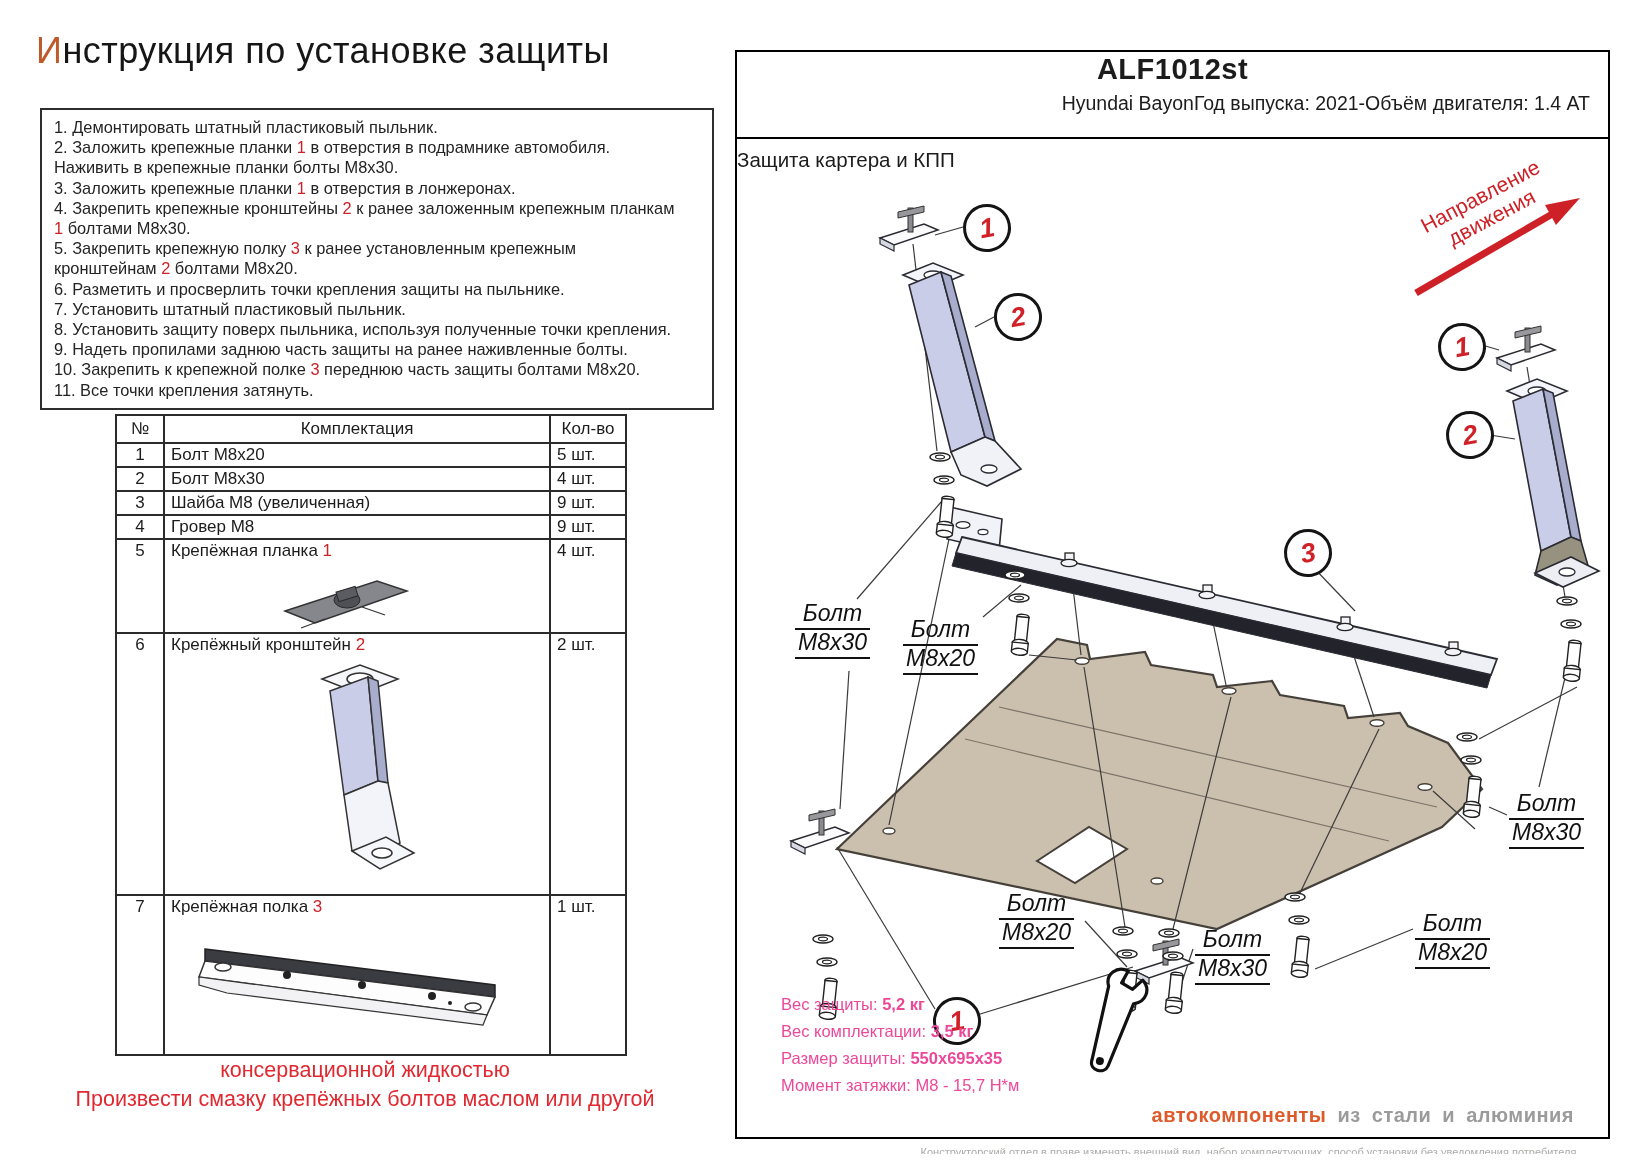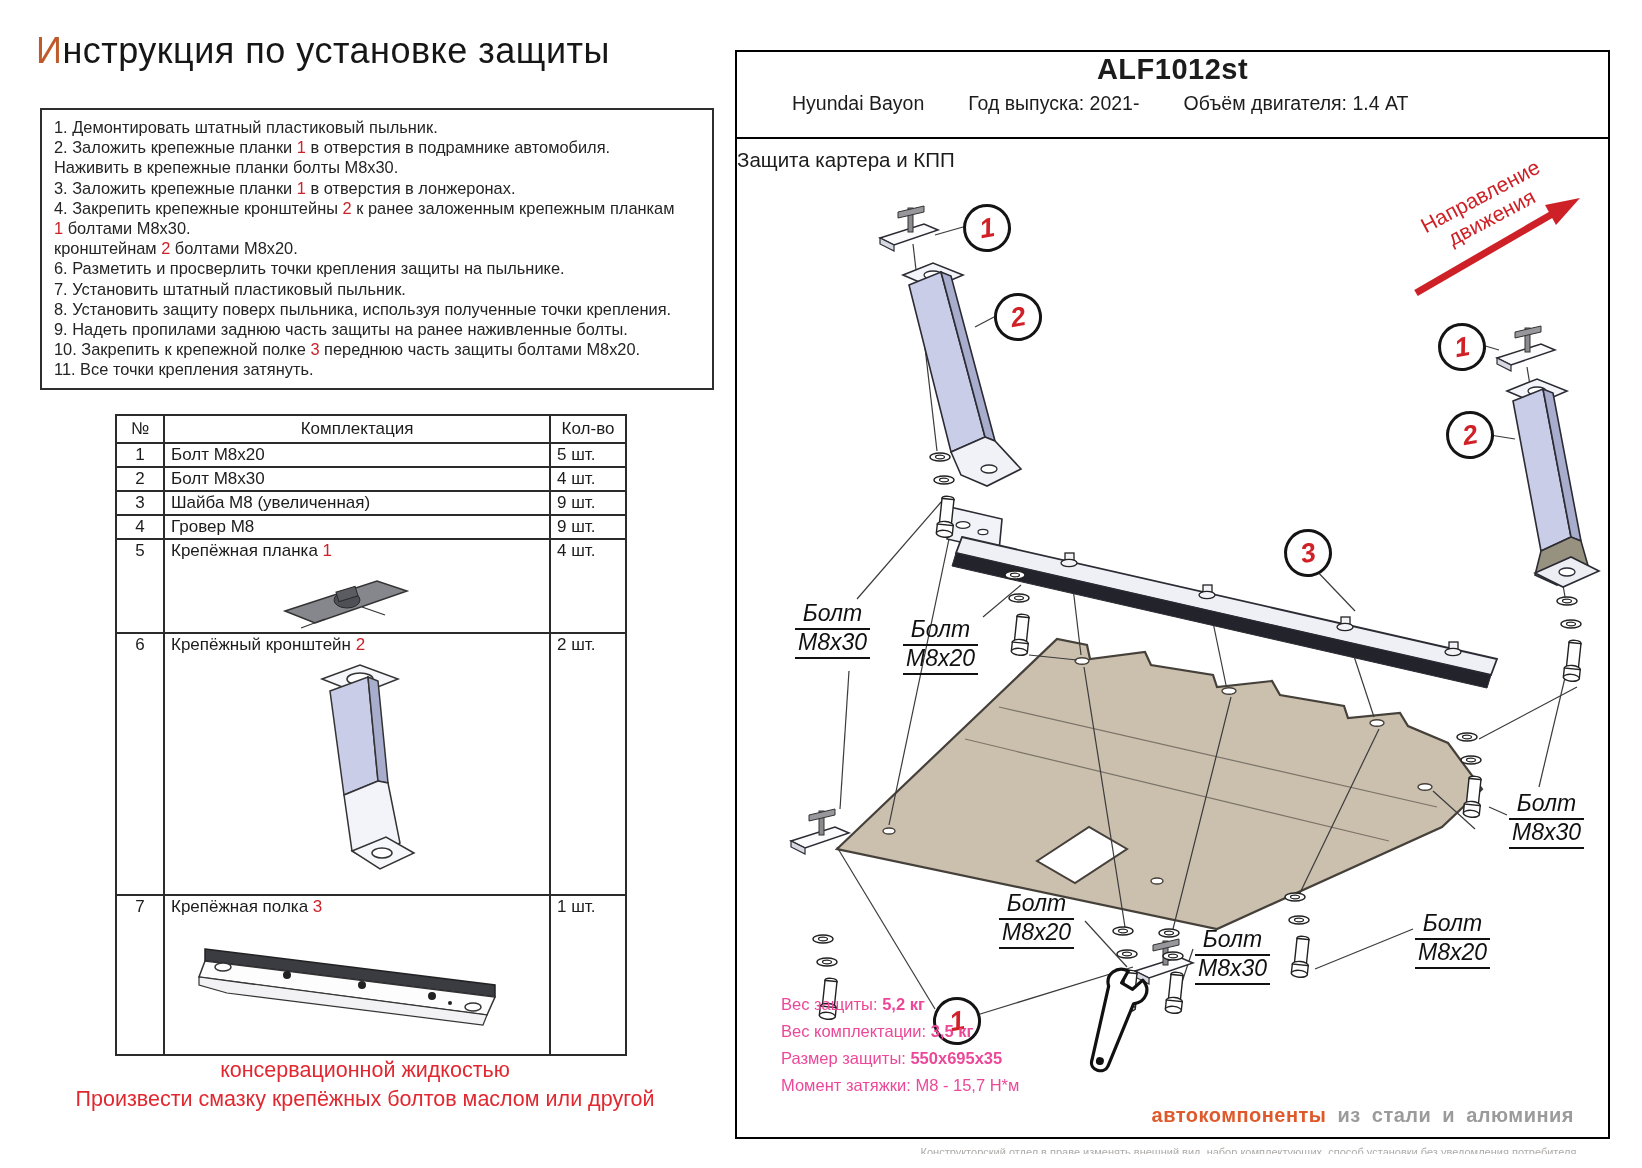--- a/index.html
+++ b/index.html
@@ -18,21 +18,21 @@
   .col-num{width:34px;text-align:center !important;}
   .col-name{width:372px;}
   .col-qty{width:62px;}
   .part-img{display:block;margin:6px auto 2px;}
   .grease{position:absolute;left:20px;top:1056px;width:690px;text-align:center;color:#e1272f;
           font-size:21.5px;line-height:29px;}
   
   .right-col{position:absolute;left:735px;top:50px;width:871px;height:1085px;border:2px solid #000;}
   .spec-header{height:84px;border-bottom:2px solid #000;}
   .part-code{text-align:center;font-size:29px;font-weight:bold;margin-top:1px;letter-spacing:.5px;}
-  .spec-row{display:flex;justify-content:flex-start;padding:6px 18px 0 55px;font-size:19.5px;gap:44px;}
+  .spec-row{display:flex;justify-content:flex-end;padding:6px 18px 0 55px;font-size:19.5px;}
   .drawing-area{position:relative;width:100%;height:997px;}
   .drawing-title{position:absolute;top:9px;left:0;right:0;text-align:left;font-size:20.5px;}
   .diagram-svg{position:absolute;left:0;top:0;}
   .callout{position:absolute;width:42px;height:42px;border:3px solid #141414;border-radius:50%;
            background:#fff;display:flex;align-items:center;justify-content:center;
            font-size:27px;font-weight:bold;font-style:italic;color:#cf2127;transform:rotate(-10deg);}
   .bl-label{position:absolute;font-style:italic;font-size:23px;color:#111;text-align:center;line-height:1.12;}
   .bl-label span{display:block;border-bottom:2px solid #111;padding:0 3px 1px;}
   .direction{position:absolute;top:14px;right:8px;width:202px;height:158px;}
   .dir-text{position:absolute;top:30px;left:2px;width:172px;text-align:center;color:#ce2127;
@@ -55,20 +55,21 @@
   <div class="title"><span class="accent">И</span><span>нструкция по установке защиты</span></div>
 
   <div class="instr-box">
     <div>
         <div>1. Демонтировать штатный пластиковый пыльник.</div>
         <div>2. Заложить крепежные планки <span class="rd">1</span> в отверстия в подрамнике автомобиля.</div>
         <div>Наживить в крепежные планки болты М8х30.</div>
         <div>3. Заложить крепежные планки <span class="rd">1</span> в отверстия в лонжеронах.</div>
         <div>4. Закрепить крепежные кронштейны <span class="rd">2</span> к ранее заложенным крепежным планкам</div>
         <div><span class="rd">1</span> болтами М8х30.</div>
+        <div>5. Закрепить крепежную полку <span class="rd">3</span> к ранее установленным крепежным</div>
         <div>кронштейнам <span class="rd">2</span> болтами М8х20.</div>
         <div>6. Разметить и просверлить точки крепления защиты на пыльнике.</div>
         <div>7. Установить штатный пластиковый пыльник.</div>
         <div>8. Установить защиту поверх пыльника, используя полученные точки крепления.</div>
         <div>9. Надеть пропилами заднюю часть защиты на ранее наживленные болты.</div>
         <div>10. Закрепить к крепежной полке <span class="rd">3</span> переднюю часть защиты болтами М8х20.</div>
         <div>11. Все точки крепления затянуть.</div>
       </div>
   </div>
 

